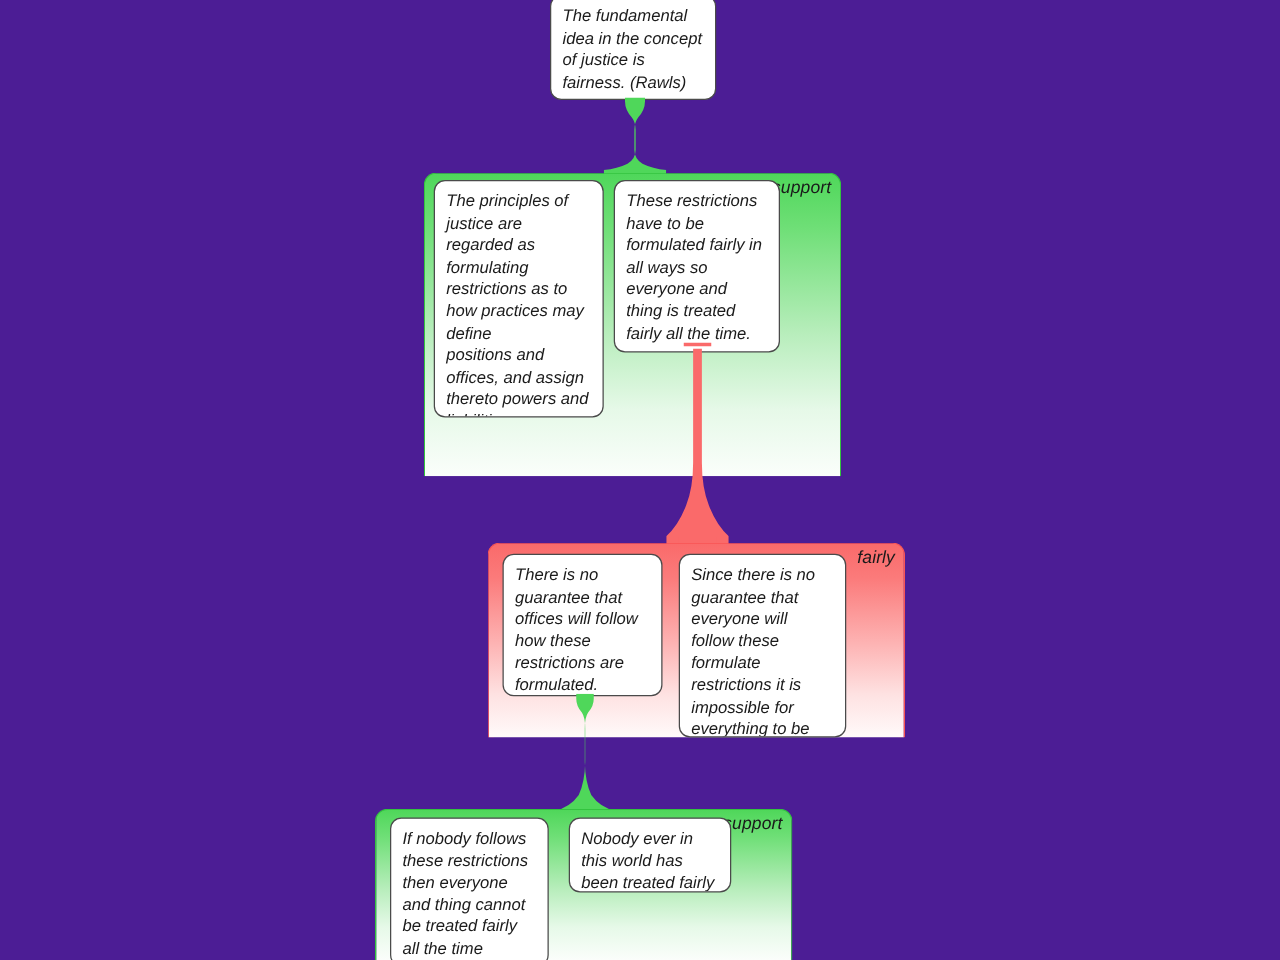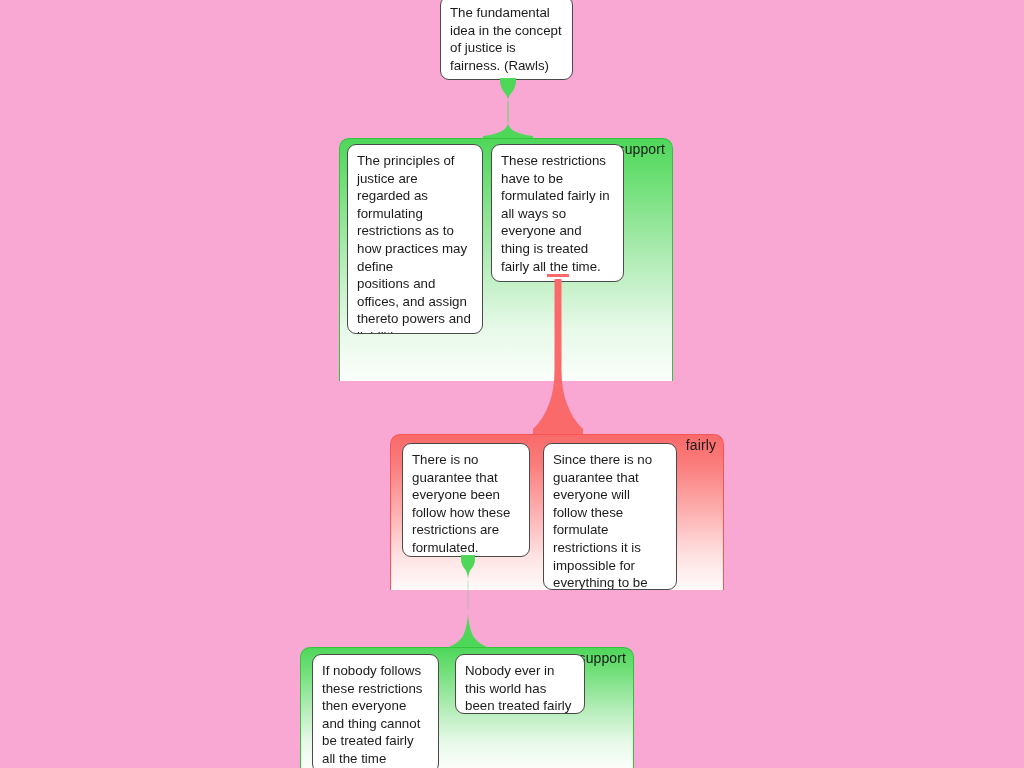--- a/index.html
+++ b/index.html
@@ -14,21 +14,22 @@
     position: relative;
     overflow: hidden;
     font-family: "Liberation Sans", "DejaVu Sans", sans-serif;
   }
 
   #canvas {
     position: absolute;
     left: 0; top: 0;
     width: 1024px;
     height: 768px;
-    background: #f9a8d4;
+    background: #4c1d95;
+    font-style: italic;
   }
 
   
   .group {
     position: absolute;
     box-sizing: border-box;
     border-radius: 10px 10px 0 0;
   }
   .group.support {
     background: linear-gradient(to bottom, #4FD75A 0%, #6FDF77 18%, #B6EDBA 52%, #E6F9E8 78%, #FBFEFB 100%);
@@ -107,21 +108,21 @@
                Q28.5 116 34 130 Q40 146 50 155 L50 162 L0 162 L0 155
                Q10 146 16 130 Q21.5 116 21.5 96 Z" fill="#FA6A6A"></path>
       <rect x="10" y="156" width="30" height="6" fill="#FA6A6A"></rect>
     </svg>
   </div>
 
   <div class="group oppose" style="left:390px; top:434px; width:334px; height:156px;">
     <span class="group-label">fairly</span>
   </div>
 
-  <div class="card" style="left:402px; top:443px; width:128px; height:114px;">There is no guarantee that everyone been follow how these restrictions are formulated.</div>
+  <div class="card" style="left:402px; top:443px; width:128px; height:114px;">There is no guarantee that offices will follow how these restrictions are formulated.</div>
 
   <div class="card" style="left:543px; top:443px; width:134px; height:147px;">Since there is no guarantee that everyone will follow these formulate restrictions it is impossible for everything to be treated fairly 24/7.</div>
 
   <div class="connector" style="left:443px; top:555px; width:50px; height:95px;">
     <svg width="50" height="95" viewBox="0 0 50 95" aria-hidden="true">
       <path d="M18 0 L32 0 L32 4 Q32 10 27.5 15 Q24.8 19 24.8 28 L24.8 52
                Q24.8 70 30 81 Q37 91 50 94 L50 95 L0 95 L0 94
                Q13 91 20 81 Q25.2 70 25.2 52 L25.2 28 Q25.2 19 22.5 15 Q18 10 18 4 Z" fill="#4FD75A"></path>
       <rect x="12" y="89" width="26" height="6" fill="#4FD75A"></rect>
     </svg>

